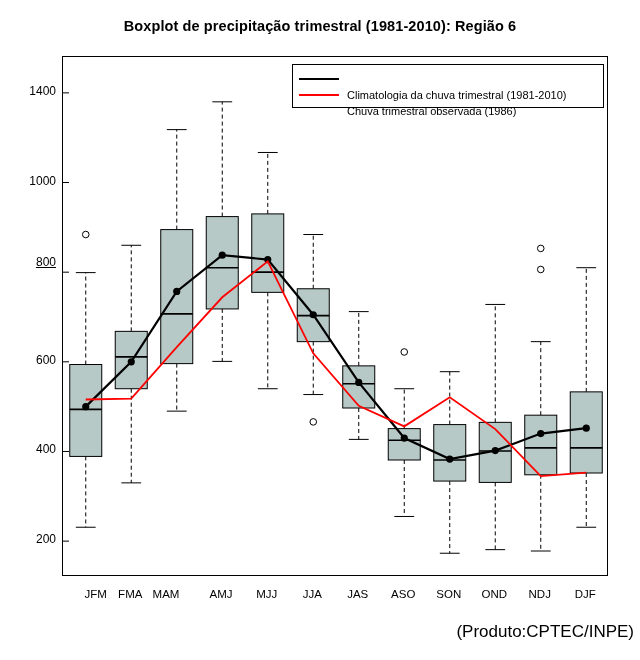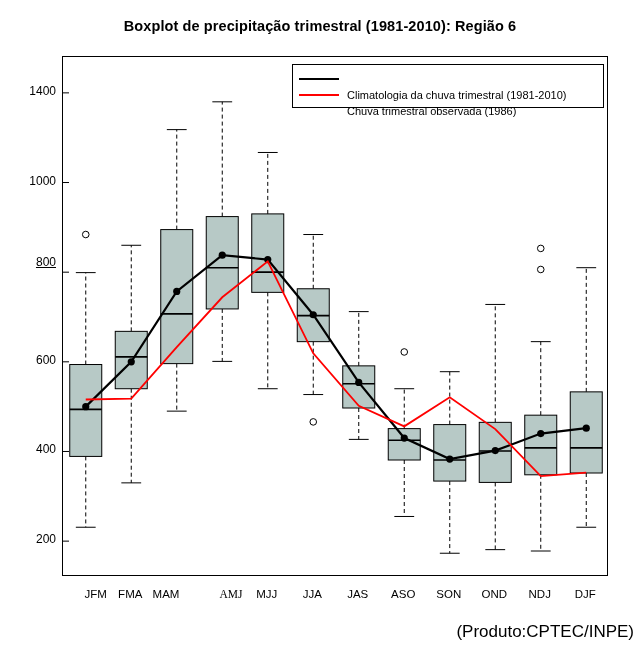--- a/index.html
+++ b/index.html
@@ -104,21 +104,21 @@
       <div class="ytick" style="top: 442.483px; left: 10px;">400</div>
       <div class="ytick" style="top: 352.828px; left: 10px;">600</div>
       <div class="ytick" style="top: 255px; left: 10px; text-decoration: underline;">800</div>
       <div class="ytick" style="top: 173.517px; left: 10px;">1000</div>
       <div class="ytick" style="top: 83.8621px; left: 10px;">1400</div>
     </div>
   <div id="xticks">
       <div class="xtick" style="left: 62.75px; text-align: right;">JFM</div>
       <div class="xtick" style="left: 108.25px;">FMA</div>
       <div class="xtick" style="left: 144px;">MAM</div>
-      <div class="xtick" style="left: 209px; font-family: Liberation Serif, serif;">AMJ</div>
+      <div class="xtick" style="left: 199px;">AMJ</div>
       <div class="xtick" style="left: 244.75px;">MJJ</div>
       <div class="xtick" style="left: 290.25px;">JJA</div>
       <div class="xtick" style="left: 335.75px;">JAS</div>
       <div class="xtick" style="left: 381.25px;">ASO</div>
       <div class="xtick" style="left: 426.75px;">SON</div>
       <div class="xtick" style="left: 472.25px;">OND</div>
       <div class="xtick" style="left: 517.75px;">NDJ</div>
       <div class="xtick" style="left: 563.25px;">DJF</div>
     </div>
 

